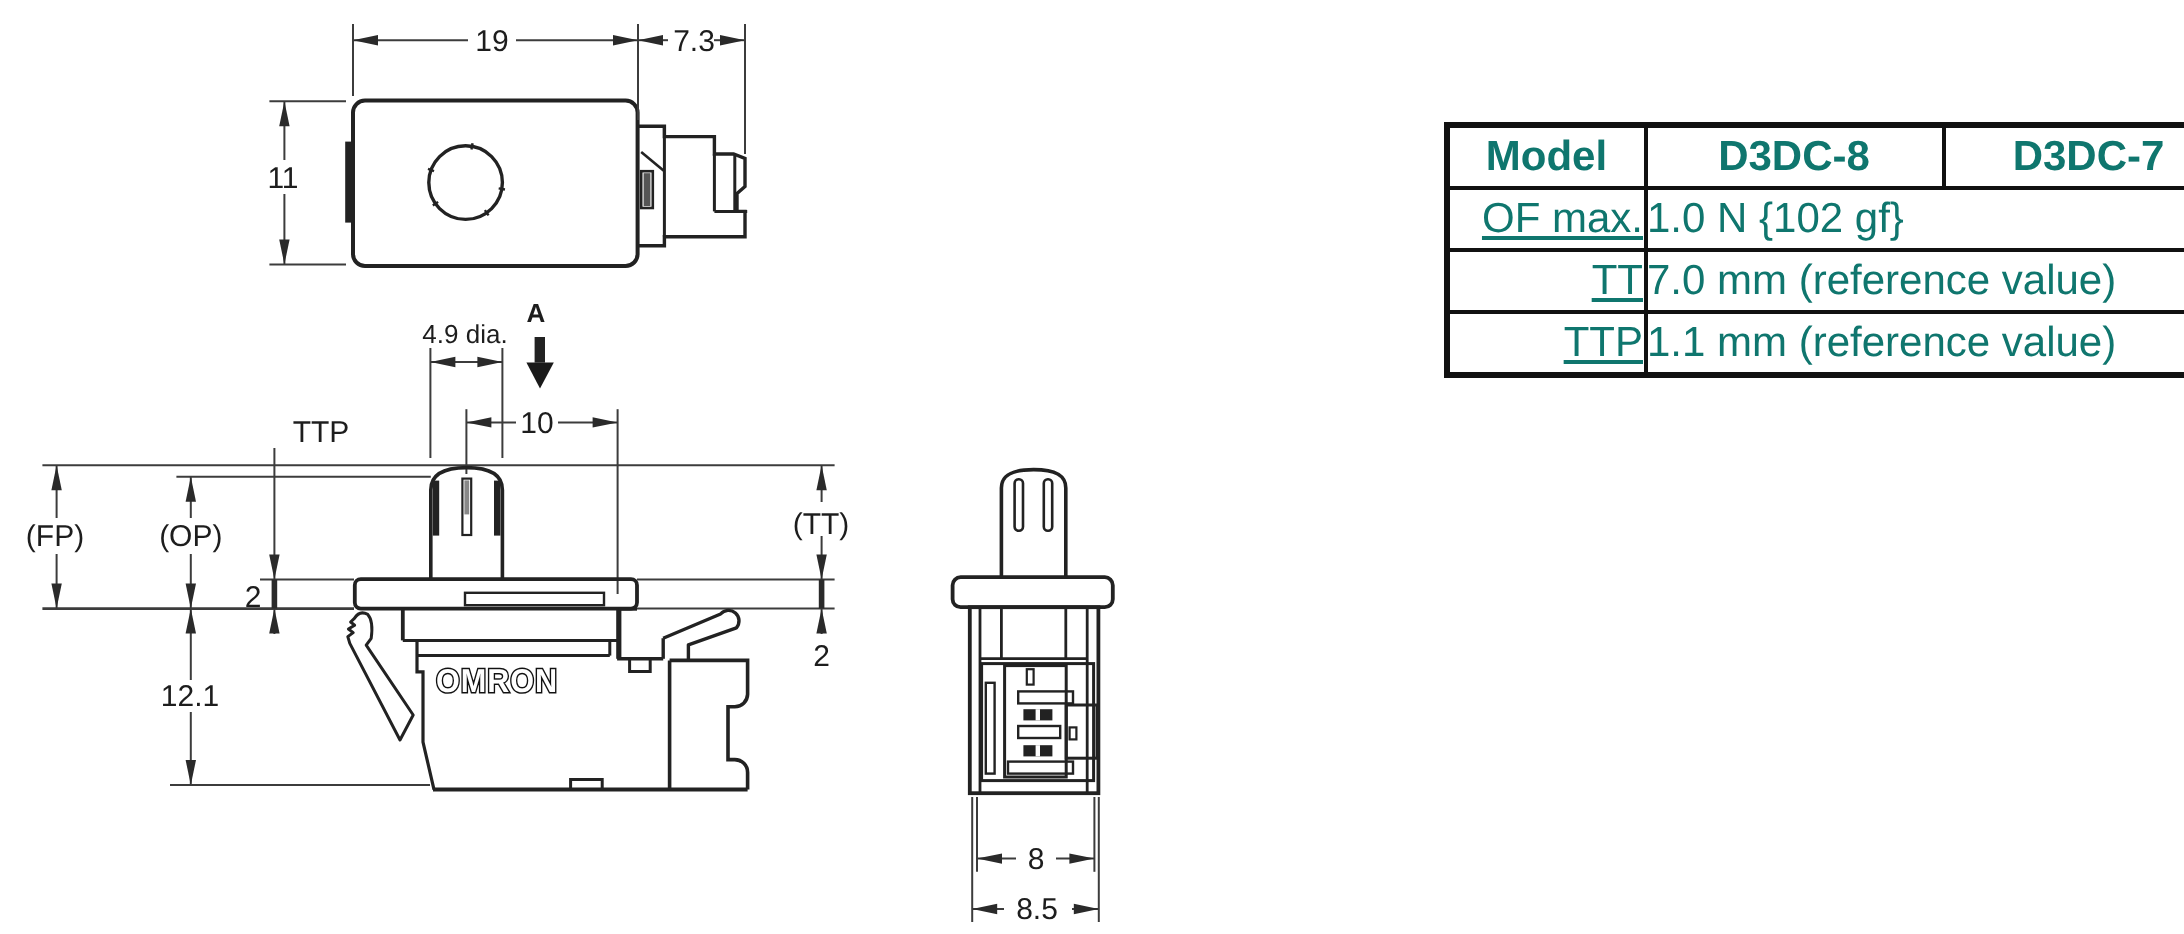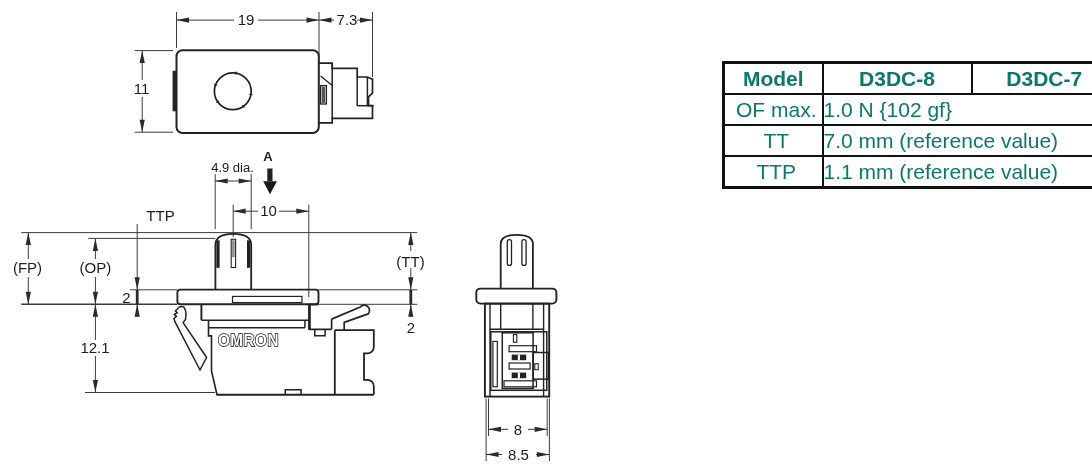--- a/index.html
+++ b/index.html
@@ -6,21 +6,21 @@
           font-family:"Liberation Sans", sans-serif; }
   svg { position:absolute; left:0; top:0; }
   svg text { font-family:"Liberation Sans", sans-serif; }
   table { position:absolute; left:682px; top:61px; border-collapse:collapse;
           width:394px; table-layout:fixed; font-family:"Liberation Sans", sans-serif;
           font-size:21px; color:#0f766e;margin-left:40px; }
   td, th { border:2px solid #111; height:29px; padding:0; line-height:27px;
            overflow:hidden; white-space:nowrap; }
   table { border:3px solid #111; }
   th { font-weight:bold; text-align:center; }
-  td.lab { text-align:center; padding-left:6px; }
+  td.lab { text-align:right; padding-left:6px;text-decoration:underline; }
   td.val { text-align:left; }
 </style></head>
 <body>
 <div id="page">
 <svg width="660" height="467" viewBox="0 0 660 467">
 <rect x="176.5" y="50.3" width="142.3" height="82.7" rx="6" fill="none" stroke="#222" stroke-width="2.0"></rect>
 <rect x="172.6" y="70.8" width="4.3" height="40.5" fill="#222"></rect>
 <circle cx="232.8" cy="91.3" r="18.4" fill="none" stroke="#222" stroke-width="1.7"></circle>
 <line x1="235.71728938480445" y1="74.7552297493949" x2="236.27296355333863" y2="71.60384493975585" stroke="#222" stroke-width="1.2"></line>
 <line x1="217.01316397079674" y1="85.55406159212876" x2="214.00614758428185" y2="84.45959713348662" stroke="#222" stroke-width="1.2"></line>

